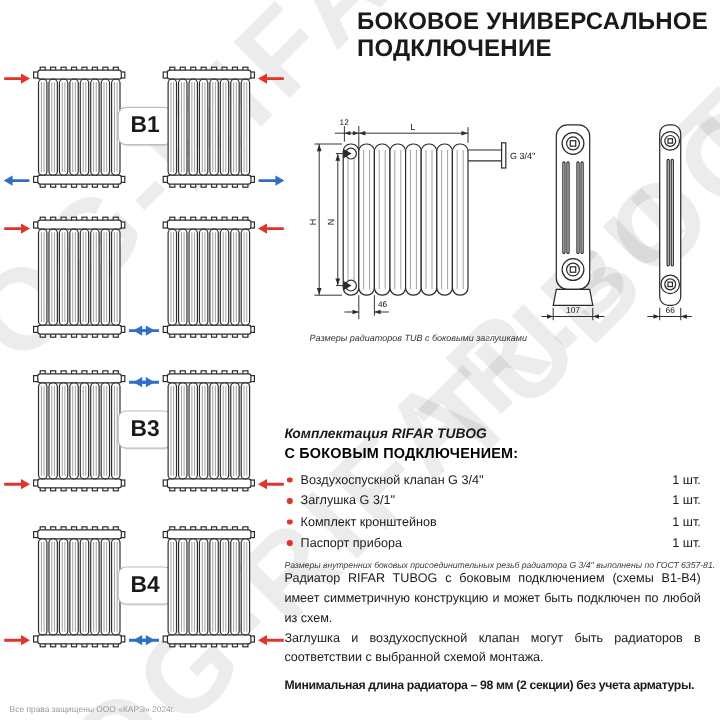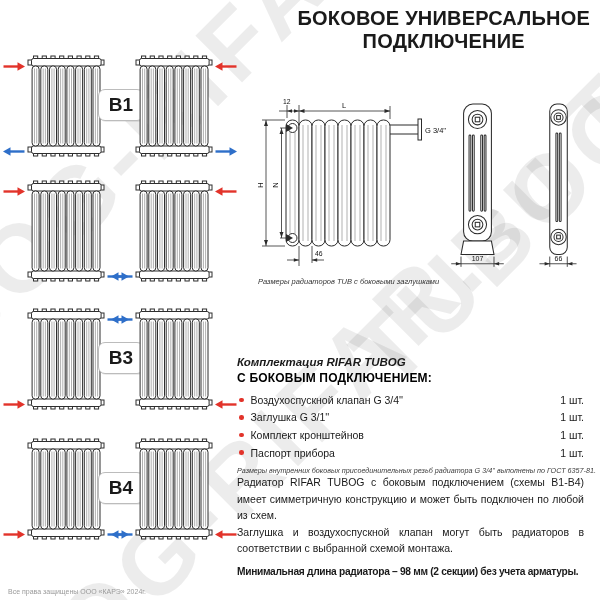--- a/index.html
+++ b/index.html
@@ -9,21 +9,21 @@
   .wm{position:absolute;z-index:0;white-space:nowrap;font-weight:700;font-size:96px;
       letter-spacing:7px;color:rgba(0,0,0,0.075);transform:rotate(-45deg);
       transform-origin:left top;pointer-events:none;}
   .wm1{left:-200px;top:400px;}
   .wm2{left:-120px;top:760px;}
   .wm3{left:120px;top:1080px;}
   .wm4{left:330px;top:330px;}
 
   .layer{position:absolute;z-index:1;}
 
-  .page-title{top:7px;right:10px;text-align:center;font-size:20px;font-weight:700;
+  .page-title{top:7px;right:10px;text-align:left;font-size:20px;font-weight:700;
               line-height:1.17;letter-spacing:0.2px;}
 
   
   .schemes{left:0;top:0;width:236px;height:600px;}
   .scheme-row{position:absolute;left:1px;width:236px;height:120px;}
   .radiator{position:absolute;top:8px;}
   .scheme-label{position:absolute;left:97px;top:43px;width:44px;height:30px;
                 border:1.5px solid #bcbcbc;border-radius:7px;background:#fff;
                 display:flex;align-items:center;justify-content:center;
                 font-size:19px;font-weight:700;box-shadow:1px 1px 0 rgba(0,0,0,0.08);}

